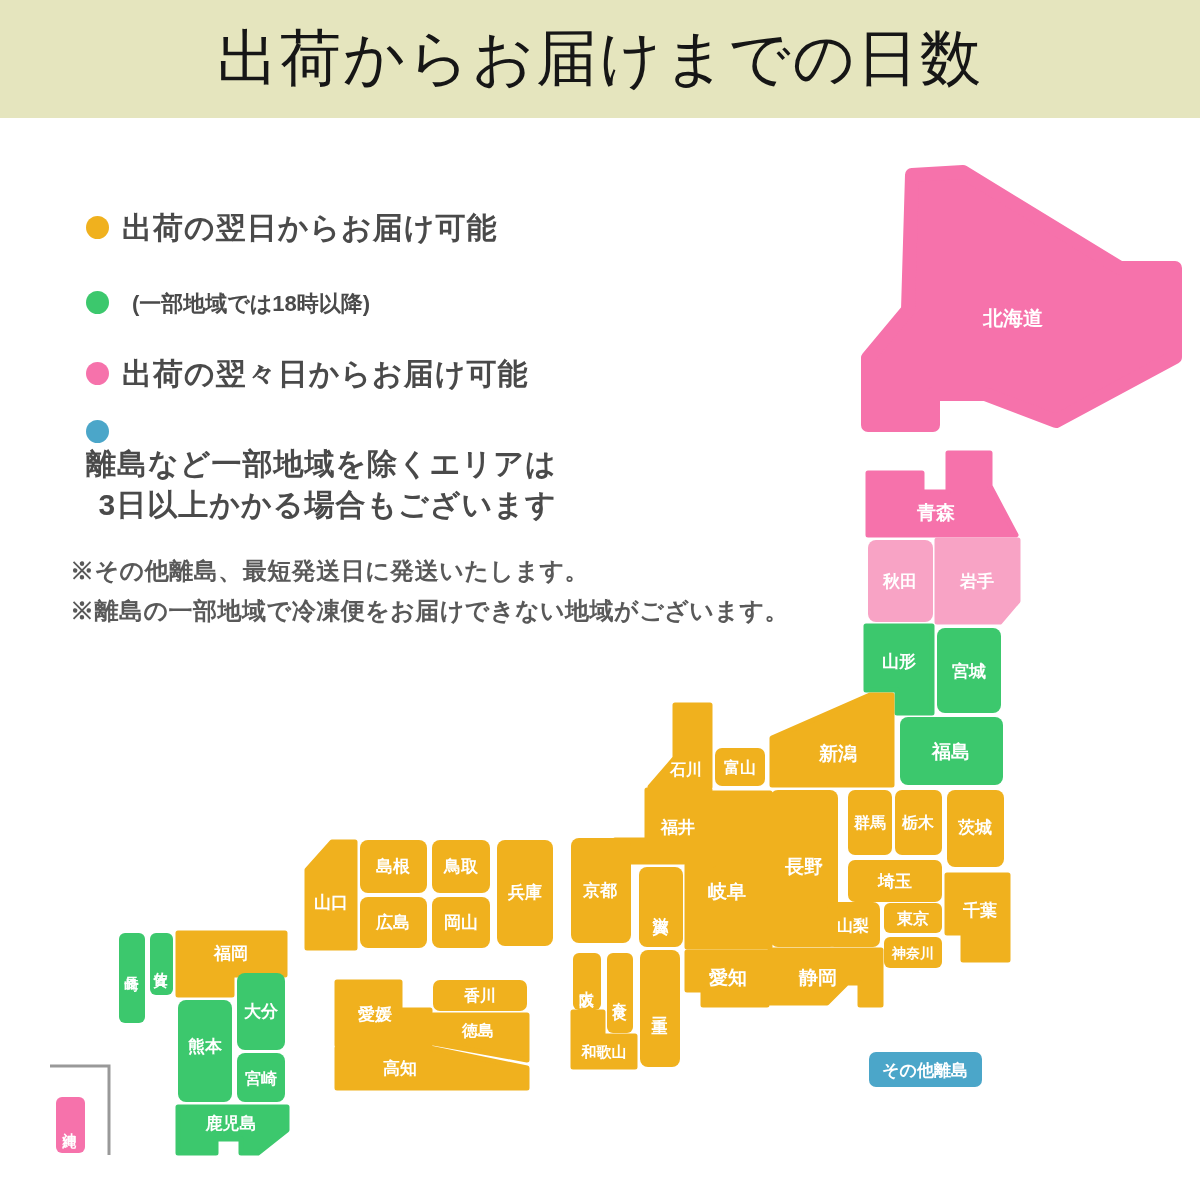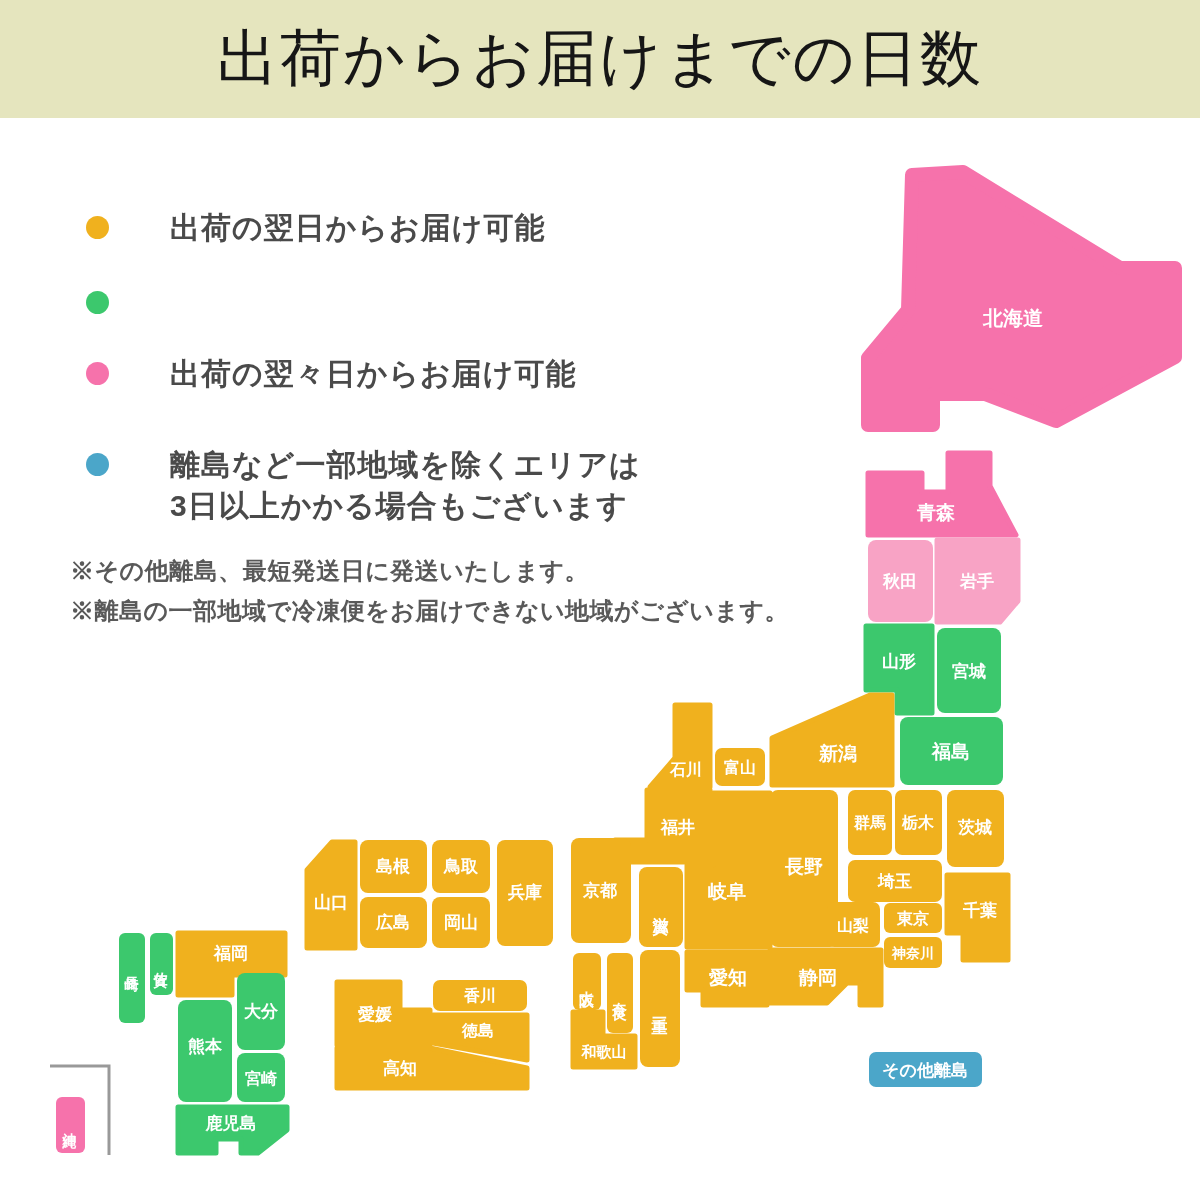--- a/index.html
+++ b/index.html
@@ -10,27 +10,27 @@
     --remote:#4BA6C9;
     --header-bg:#E5E5BE;
     --title-color:#161616;
     --legend-text:#4A4A4A;
     --note-text:#595959;
     --bracket:#999999;
   }
   *{margin:0;padding:0;box-sizing:border-box;}
   html,body{width:1200px;height:1200px;background:#ffffff;overflow:hidden;
     font-family:"Liberation Sans", sans-serif;}
-  .stage{position:relative;width:1200px;height:849px;}
+  .stage{position:relative;width:1200px;height:849px;text-align:right;}
   .header{position:absolute;left:0;top:0;width:1200px;height:118px;
     background:var(--header-bg);display:flex;align-items:center;justify-content:center;}
   .title{font-family:"DejaVu Serif","Liberation Serif",serif;font-size:61px;
     font-weight:500;color:var(--title-color);letter-spacing:2px;}
   .legend{position:absolute;left:86px;top:0;}
-  .lrow{position:absolute;left:0;display:flex;align-items:flex-start;white-space:nowrap;gap:48px;}
+  .lrow{position:absolute;left:0;display:flex;align-items:flex-start;white-space:nowrap;}
   .dot{width:23px;height:23px;border-radius:50%;flex:0 0 auto;margin-top:9px;margin-right:13px;}
   .d1{background:var(--next-day);}
   .d2{background:var(--next-day-14);}
   .d3{background:var(--two-days);}
   .d4{background:var(--remote);}
   .ltext{font-size:30px;font-weight:700;color:var(--legend-text);line-height:41px;letter-spacing:1px;}
   .lsmall{font-size:22px;font-weight:700;color:var(--legend-text);}
   .notes{position:absolute;left:70px;top:0;}
   .note{position:absolute;left:0;white-space:nowrap;font-size:24px;font-weight:700;
     color:var(--note-text);letter-spacing:0.5px;}
@@ -60,26 +60,27 @@
     <div class="title">出荷からお届けまでの日数</div>
   </div>
 
   <div class="legend">
     <div class="lrow" style="top:207px;">
       <span class="dot d1"></span>
       <span class="ltext">出荷の翌日からお届け可能</span>
     </div>
     <div class="lrow" style="top:282px;">
       <span class="dot d2"></span>
+      <span class="lsmall" style="margin-left:10px;line-height:44px;">(一部地域では18時以降)</span>
     </div>
     <div class="lrow" style="top:353px;">
       <span class="dot d3"></span>
       <span class="ltext">出荷の翌々日からお届け可能</span>
     </div>
-    <div class="lrow" style="top:444px;">
+    <div class="lrow" style="top:411px;flex-direction:column;">
       <span class="dot d4"></span>
       <span class="ltext"><span>離島など一部地域を除くエリアは</span><br>
       <span>3日以上かかる場合もございます</span></span>
     </div>
   </div>
 
   <div class="notes">
     <div class="note" style="top:555px;">※その他離島、最短発送日に発送いたします。</div>
     <div class="note" style="top:595px;">※離島の一部地域で冷凍便をお届けできない地域がございます。</div>
   </div>

